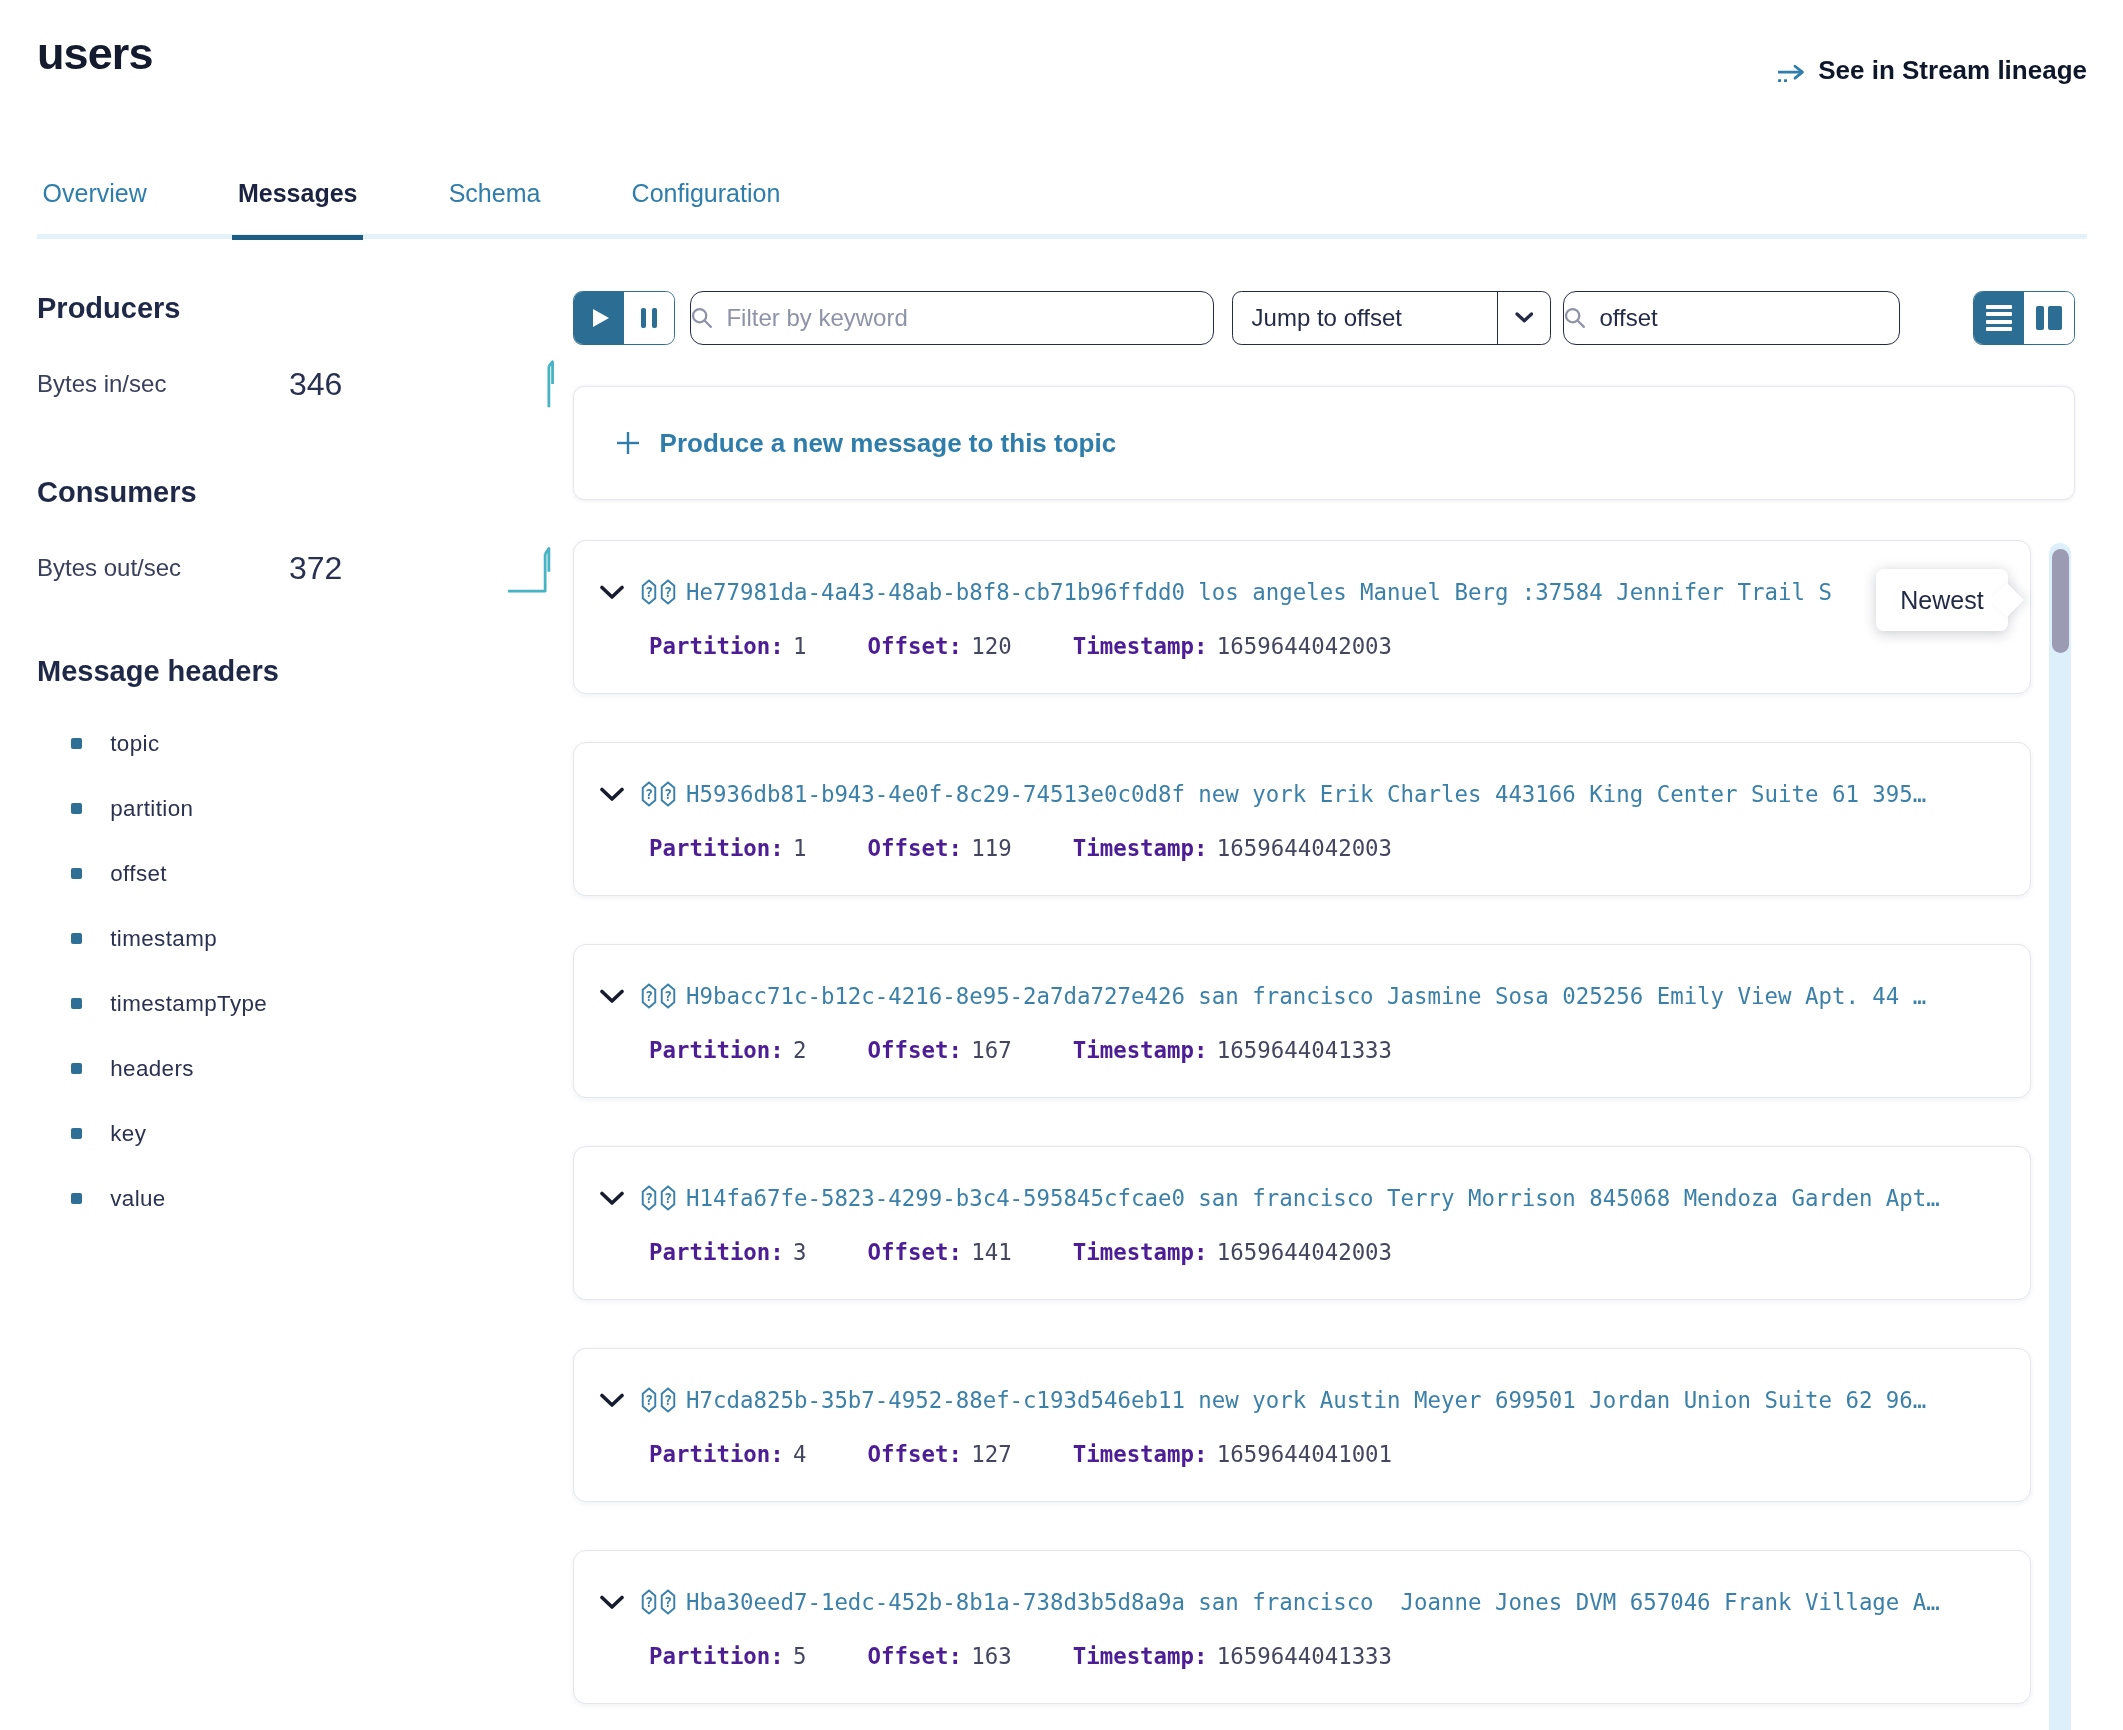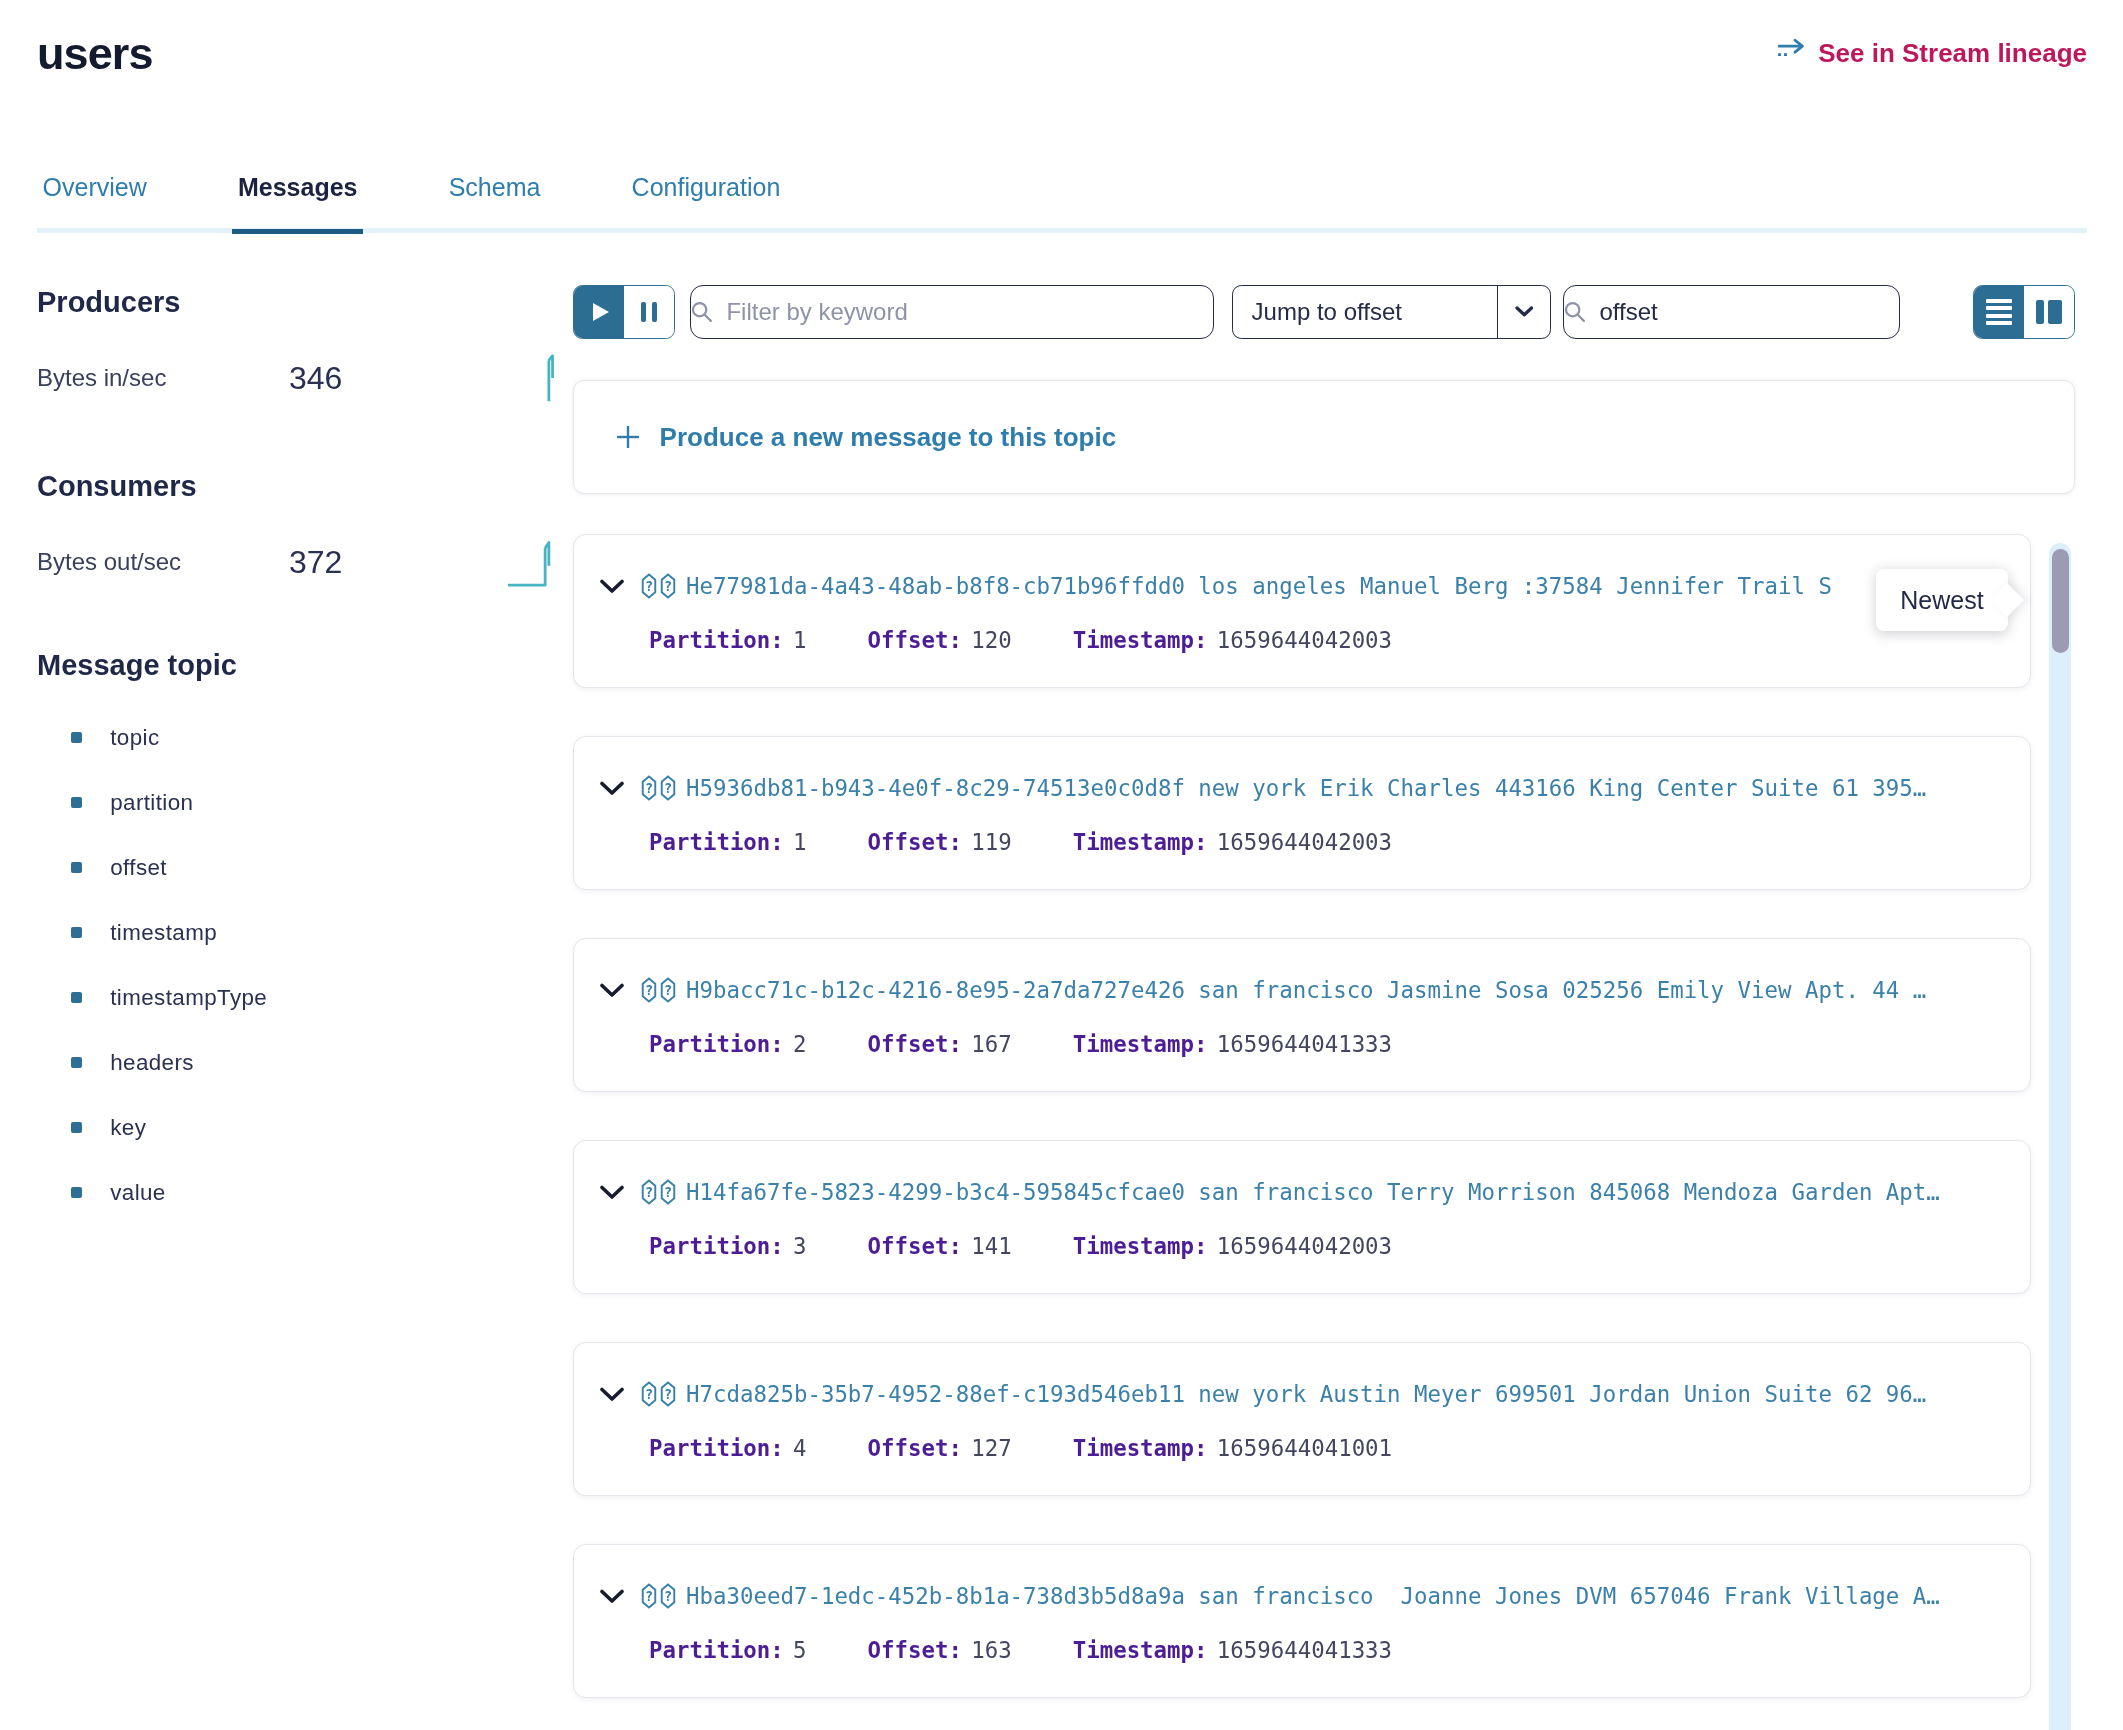--- a/index.html
+++ b/index.html
@@ -4,21 +4,21 @@
 <style>
   html,body{margin:0;padding:0;background:#fff;}
   body{width:2124px;height:1730px;font-family:"Liberation Sans",sans-serif;color:#1c2340;}
   .page{position:relative;width:2124px;height:1730px;overflow:hidden;background:#fff;}
   svg{display:block;}
   .defs{position:absolute;width:0;height:0;overflow:hidden;}
 
   
   .header{display:flex;justify-content:space-between;align-items:flex-start;padding:28px 37px 0 37px;}
   .title{font-size:45px;line-height:52px;font-weight:700;letter-spacing:-0.9px;color:#141b2e;}
-  .lineage{display:flex;align-items:flex-start;gap:12px;color:#be185d;font-size:26px;font-weight:600;margin-top:10px;cursor:pointer;}
+  .lineage{display:flex;align-items:flex-end;gap:12px;color:#0f172a;font-size:26px;font-weight:600;margin-top:27px;cursor:pointer;}
   .lineage svg{color:#2e7dab;}
 
   
   .tabs{display:flex;gap:80px;margin:93px 37px 0 37px;border-bottom:5.6px solid #e3f1f8;}
   .tab{font-size:25px;font-weight:500;color:#2e7dab;padding:0 5.6px 26px 5.6px;cursor:pointer;}
   .tab.active{color:#1c2340;font-weight:600;border-bottom:5.6px solid #1d5d83;margin-bottom:-5.6px;}
 
   
   .content{display:flex;margin-top:52px;padding-left:37px;}
   .sidebar{width:536px;flex:none;}
@@ -151,21 +151,21 @@
 
       <h2 class="side-heading mt-consumers">Consumers</h2>
       <div class="metric">
         <span class="metric-label">Bytes out/sec</span>
         <span class="metric-value">372</span>
         <svg class="spark" width="56" height="52" viewBox="0 0 60 56">
             <use href="#ic-spark-out"></use>
           </svg>
       </div>
 
-      <h2 class="side-heading mt-fields">Message topic</h2>
+      <h2 class="side-heading mt-fields">Message headers</h2>
       <ul class="fields">
         <li>
             <span class="bullet"></span>
             <span>topic</span>
           </li>
         <li>
             <span class="bullet"></span>
             <span>partition</span>
           </li>
         <li>

